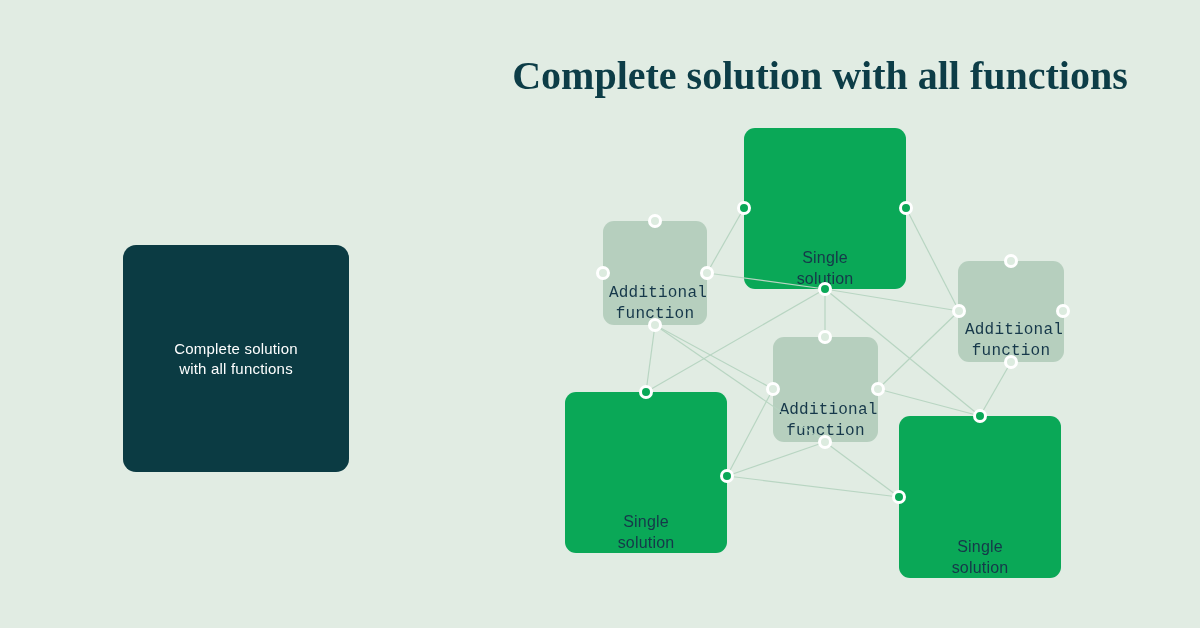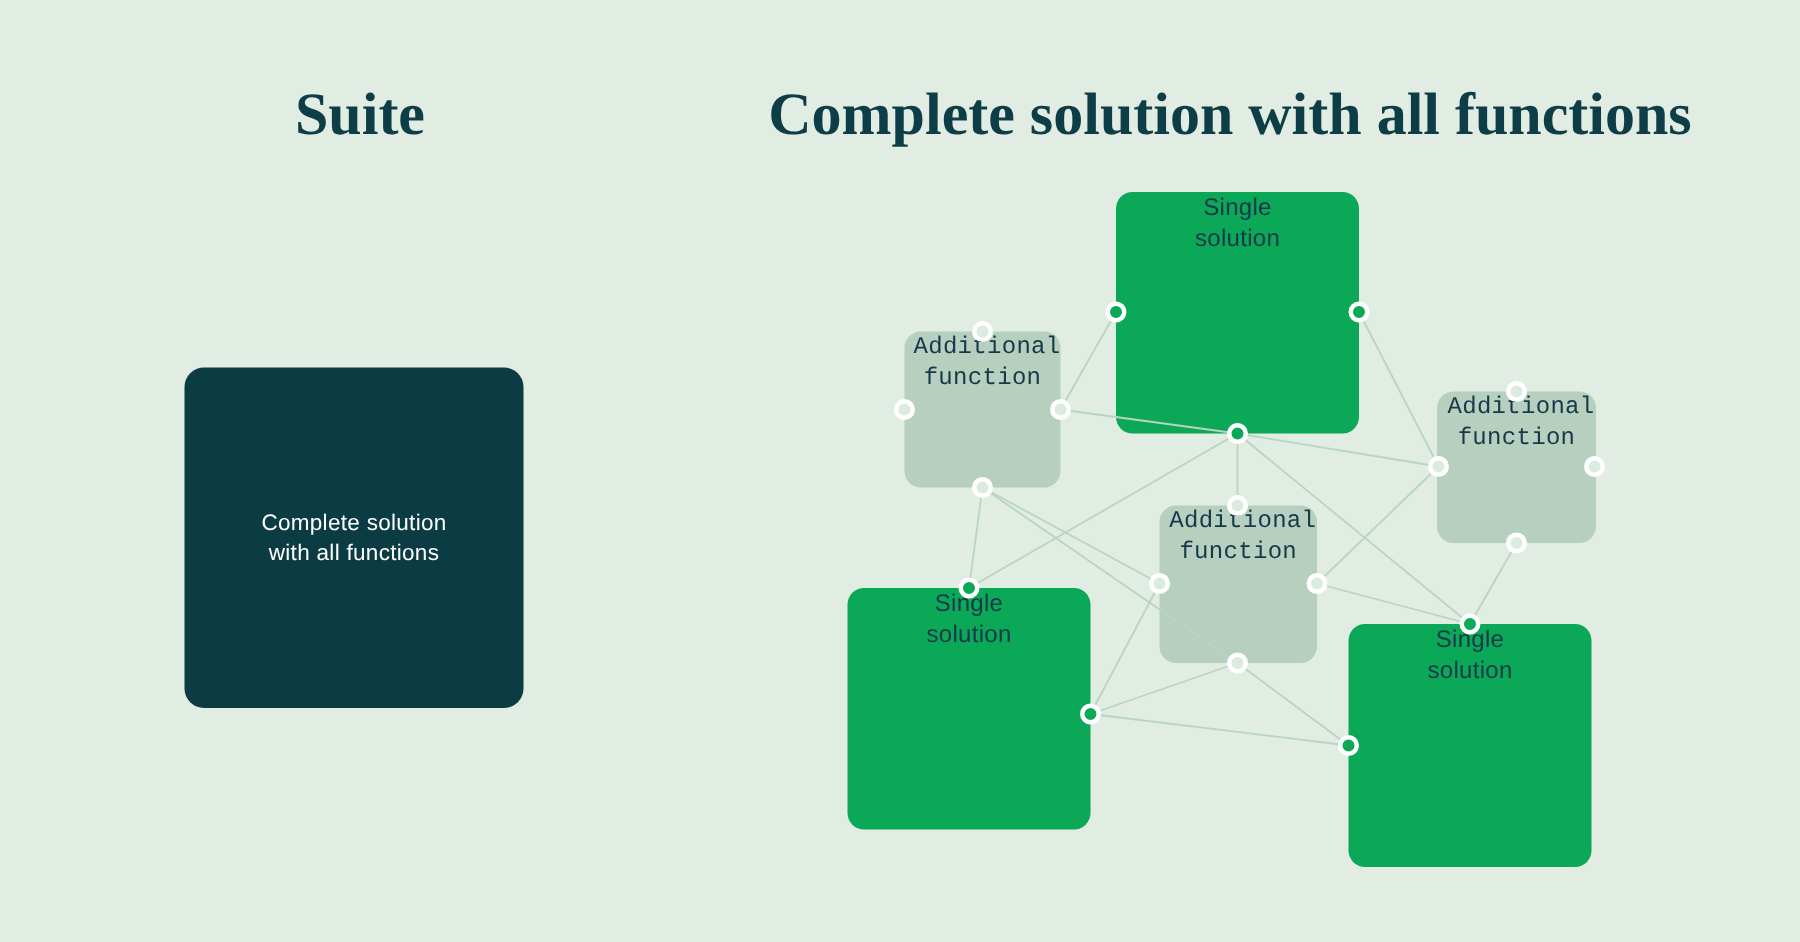--- a/index.html
+++ b/index.html
@@ -31,39 +31,38 @@
     background:var(--dark);border-radius:13px;
     display:flex;align-items:center;justify-content:center;z-index:1;
   }
   .suite-box .box-label{
     color:var(--darktext);font-size:15px;line-height:20px;font-weight:500;
     text-align:center;max-width:128px;letter-spacing:.2px;
   }
 
   .diagram-box{
     position:absolute;border-radius:11px;z-index:1;
-    display:flex;align-items:flex-start;justify-content:center;
+    display:flex;align-items:flex-end;justify-content:center;
   }
   .diagram-box.green{background:var(--green);}
   .diagram-box.sage{background:var(--sage);font-family:Liberation Mono, monospace;}
   .diagram-box .box-label{
     color:var(--ink);font-size:16px;line-height:21px;font-weight:500;
     text-align:center;max-width:92px;letter-spacing:.2px;
   }
 
   svg.network{position:absolute;left:0;top:0;width:1200px;height:628px;z-index:2;pointer-events:none;}
   svg.network line{stroke:var(--line);stroke-width:1.2;}
   svg.network circle{stroke:#ffffff;stroke-width:3;}
 </style>
 </head>
 <body>
 
 <div class="stage">
 
-  <div class="title title-left">Suite</div>
 
   <div class="title title-right">Complete solution with all functions</div>
 
   <div class="suite-box">
     <span class="box-label">Complete solution with all functions</span>
   </div>
 
   <div>
       <div class="diagram-box green" style="left: 744px; top: 128px; width: 162px; height: 161px;">
         <span class="box-label">Single solution</span>

